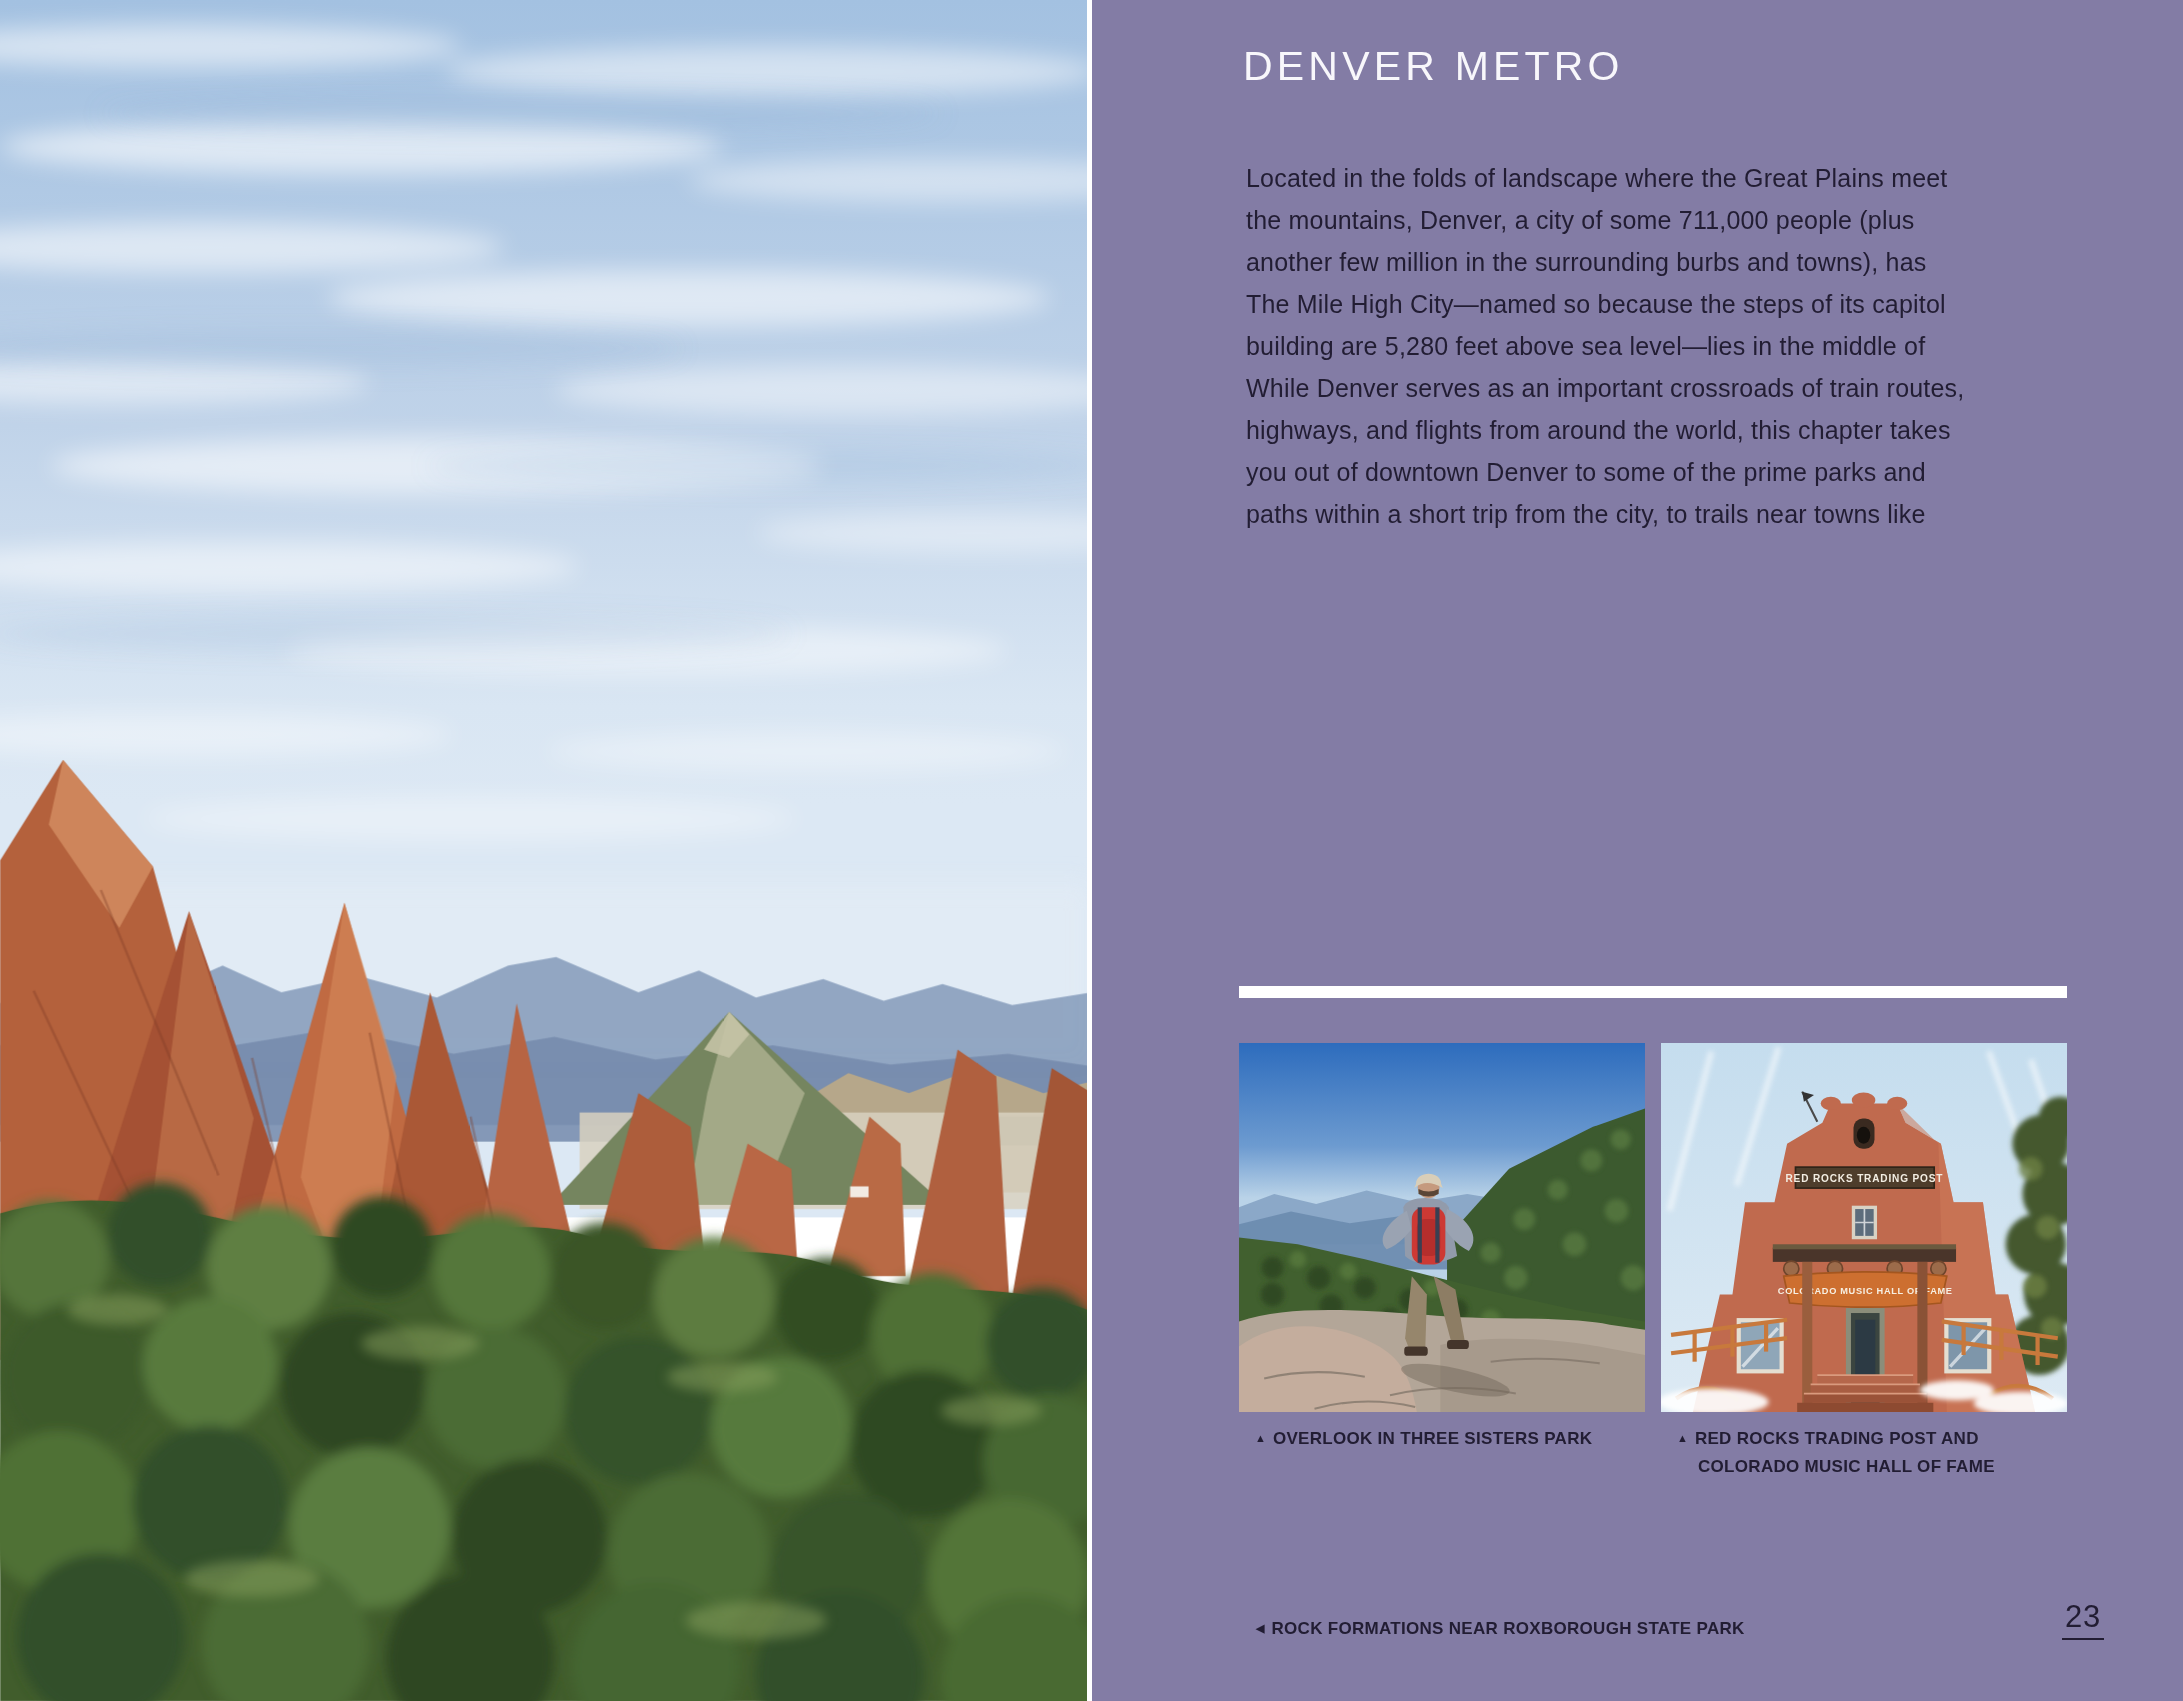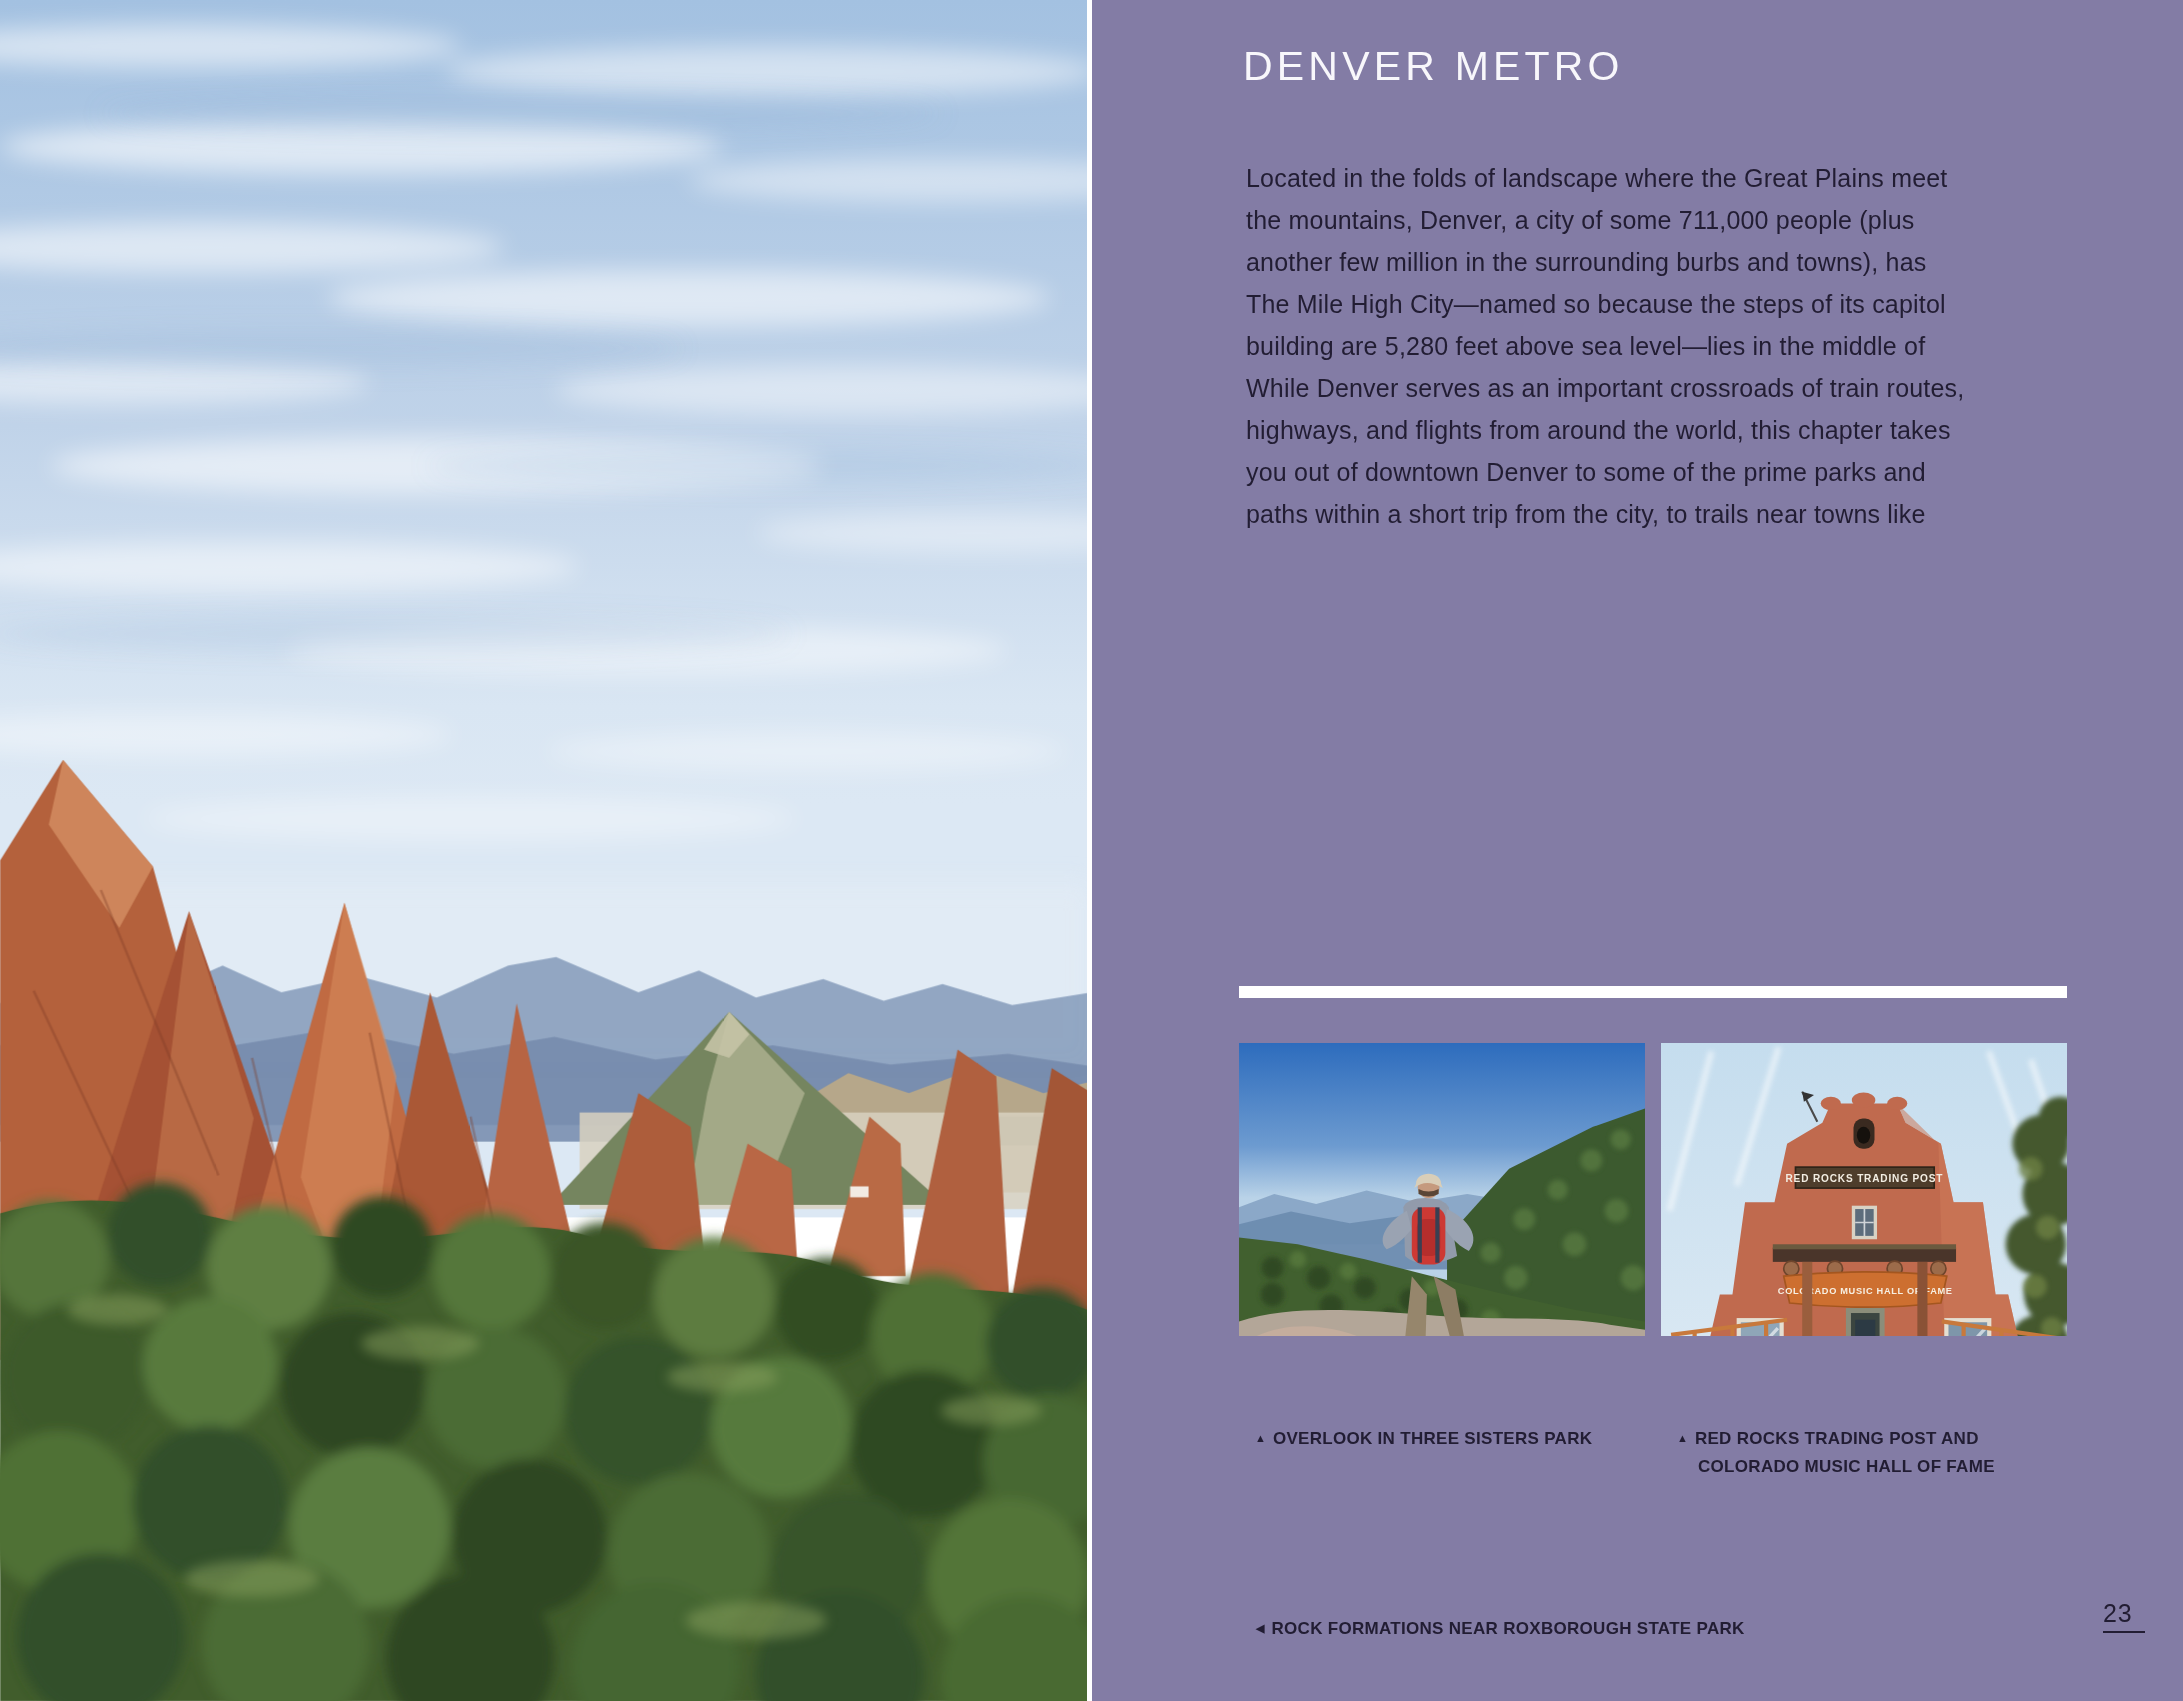--- a/index.html
+++ b/index.html
@@ -18,35 +18,35 @@
 
   .title { position:absolute; left:151px; top:44px; color:#F8F7FB;
            font-size:41px; font-weight:400; letter-spacing:4.2px; line-height:1.1;
            font-stretch:condensed; }
 
   .intro { position:absolute; left:154px; top:157px; color:#221D33; }
   .intro .ln { font-size:25px; line-height:42px; white-space:nowrap; letter-spacing:0.2px; }
 
   .rule { position:absolute; left:147px; top:986px; width:828px; height:11.8px; background:#FFFFFF; }
 
-  .inset { position:absolute; top:1043px; height:293px; overflow:hidden; }
+  .inset { position:absolute; top:1043px; height:369px; overflow:hidden; }
   .inset svg { display:block; }
   .inset-1 { left:147px;  width:406px; }
   .inset-2 { left:569px;  width:406px; }
 
   .cap { position:absolute; color:#221D33; font-size:17px; font-weight:700;
          letter-spacing:0.3px; line-height:28.6px;margin-left:16px; }
   .cap .tri { font-size:11px; vertical-align:1.7px; padding-right:6.7px; }
   .cap-1 { left:147px; top:1424px; }
   .cap-2 { left:569px; top:1424px; }
   .cap-2 .l2 { padding-left:21px; }
   .cap-main { left:148px; top:1614px; }
 
-  .pageno { position:absolute; left:1011px; top:1599px; width:42px; text-align:left;
-            color:#221D33; font-size:25px; letter-spacing:0.8px; }
+  .pageno { position:absolute; left:970px; top:1599px; width:42px; text-align:center;
+            color:#221D33; font-size:31px; letter-spacing:0.8px; }
   .pageno .bar { margin-top:2.5px; height:2.5px; background:#221D33; }
 </style>
 </head>
 <body>
 
 <div class="page">
 
   <div class="main-photo">
     <svg viewBox="0 0 1300 2026" preserveAspectRatio="none">
       <defs>

